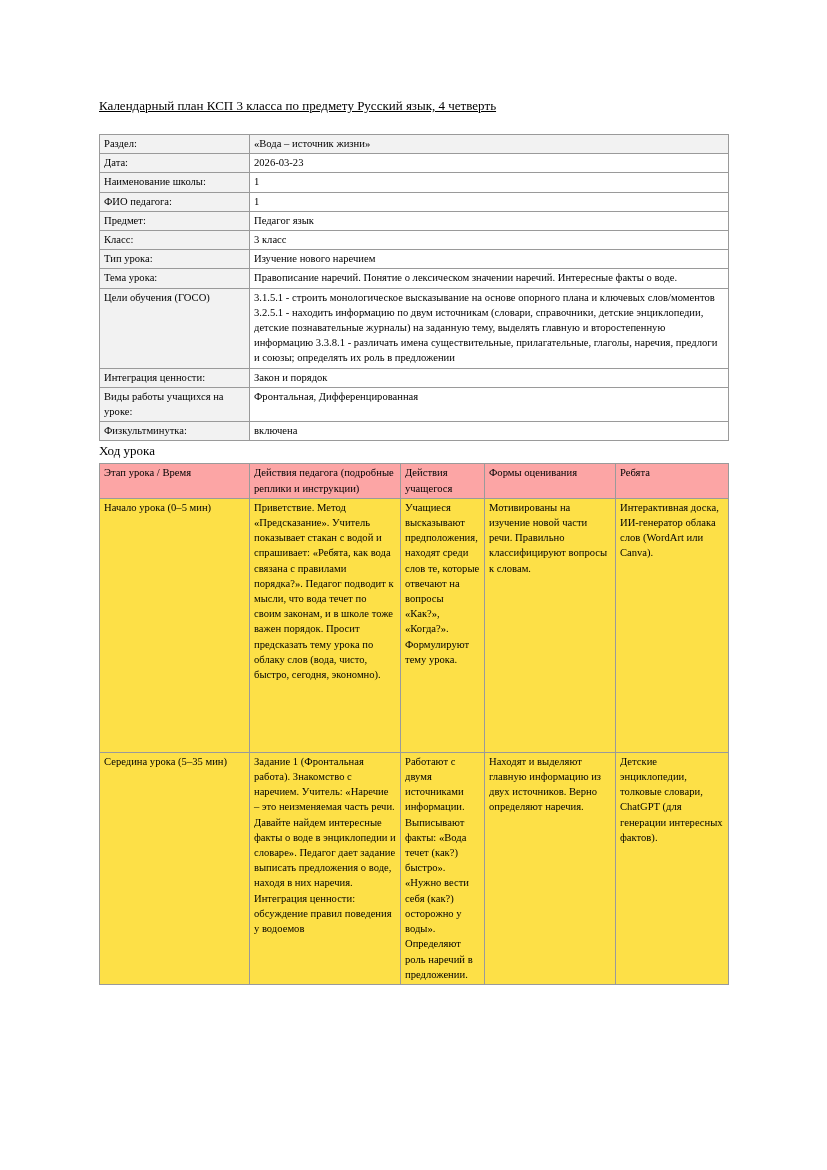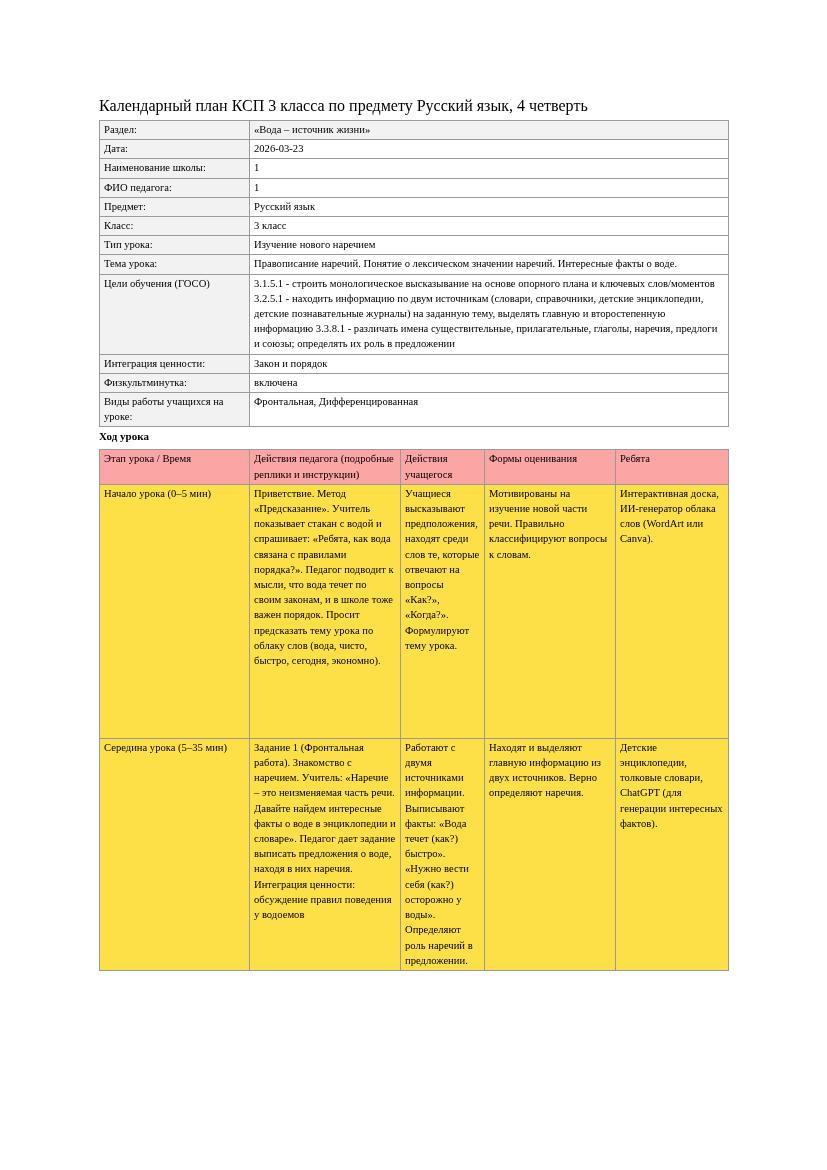--- a/index.html
+++ b/index.html
@@ -25,25 +25,26 @@
     background: #ffffff;
     overflow: hidden;
   }
   .content {
     position: absolute;
     left: 99px;
     top: 98px;
     width: 629px;
   }
   .doc-title {
-    font-size: 16px;
+    font-size: 13px;
     line-height: 16px;
-    margin: 0 0 6px 0;
+    margin: 0 0 20px 0;
     font-weight: normal;
     white-space: nowrap;
+    text-decoration: underline;
   }
   table {
     border-collapse: collapse;
     table-layout: fixed;
     width: 629px;
     font-size: 10.6px;
     line-height: 15.2px;
     font-family: Liberation Serif, serif;
   }
   table td, table th {
@@ -65,24 +66,23 @@
     background: #f2f2f2;
   }
   .info-table td.value {
     background: #ffffff;
   }
   .info-table tr.shaded td.value {
     background: #f2f2f2;
   }
 
   .section-caption {
-    font-size: 11px;
+    font-size: 13px;
     line-height: 15px;
     margin: 2px 0 5px 0;
-    font-weight: bold;
   }
 
   
   .flow-table col.c1 { width: 150px; }
   .flow-table col.c2 { width: 151px; }
   .flow-table col.c3 { width: 84px; }
   .flow-table col.c4 { width: 131px; }
   .flow-table col.c5 { width: 113px; }
   .flow-table thead td {
     background: #fca5a5;
@@ -119,21 +119,21 @@
           <tr>
             <td class="label">Наименование школы:</td>
             <td class="value">1</td>
           </tr>
           <tr>
             <td class="label">ФИО педагога:</td>
             <td class="value">1</td>
           </tr>
           <tr>
             <td class="label">Предмет:</td>
-            <td class="value">Русский язык</td>
+            <td class="value">Педагог язык</td>
           </tr>
           <tr>
             <td class="label">Класс:</td>
             <td class="value">3 класс</td>
           </tr>
           <tr>
             <td class="label">Тип урока:</td>
             <td class="value">Изучение нового наречием</td>
           </tr>
           <tr>
@@ -142,26 +142,26 @@
           </tr>
           <tr>
             <td class="label">Цели обучения (ГОСО)</td>
             <td class="value">3.1.5.1 - строить монологическое высказывание на основе опорного плана и ключевых слов/моментов 3.2.5.1 - находить информацию по двум источникам (словари, справочники, детские энциклопедии, детские познавательные журналы) на заданную тему, выделять главную и второстепенную информацию 3.3.8.1 - различать имена существительные, прилагательные, глаголы, наречия, предлоги и союзы; определять их роль в предложении</td>
           </tr>
           <tr>
             <td class="label">Интеграция ценности:</td>
             <td class="value">Закон и порядок</td>
           </tr>
           <tr>
+            <td class="label">Виды работы учащихся на уроке:</td>
+            <td class="value">Фронтальная, Дифференцированная</td>
+          </tr>
+          <tr>
             <td class="label">Физкультминутка:</td>
             <td class="value">включена</td>
-          </tr>
-          <tr>
-            <td class="label">Виды работы учащихся на уроке:</td>
-            <td class="value">Фронтальная, Дифференцированная</td>
           </tr>
         </tbody>
     </table>
 
     <p class="section-caption">Ход урока</p>
 
     <table class="flow-table">
       <colgroup>
         <col class="c1">
         <col class="c2">

